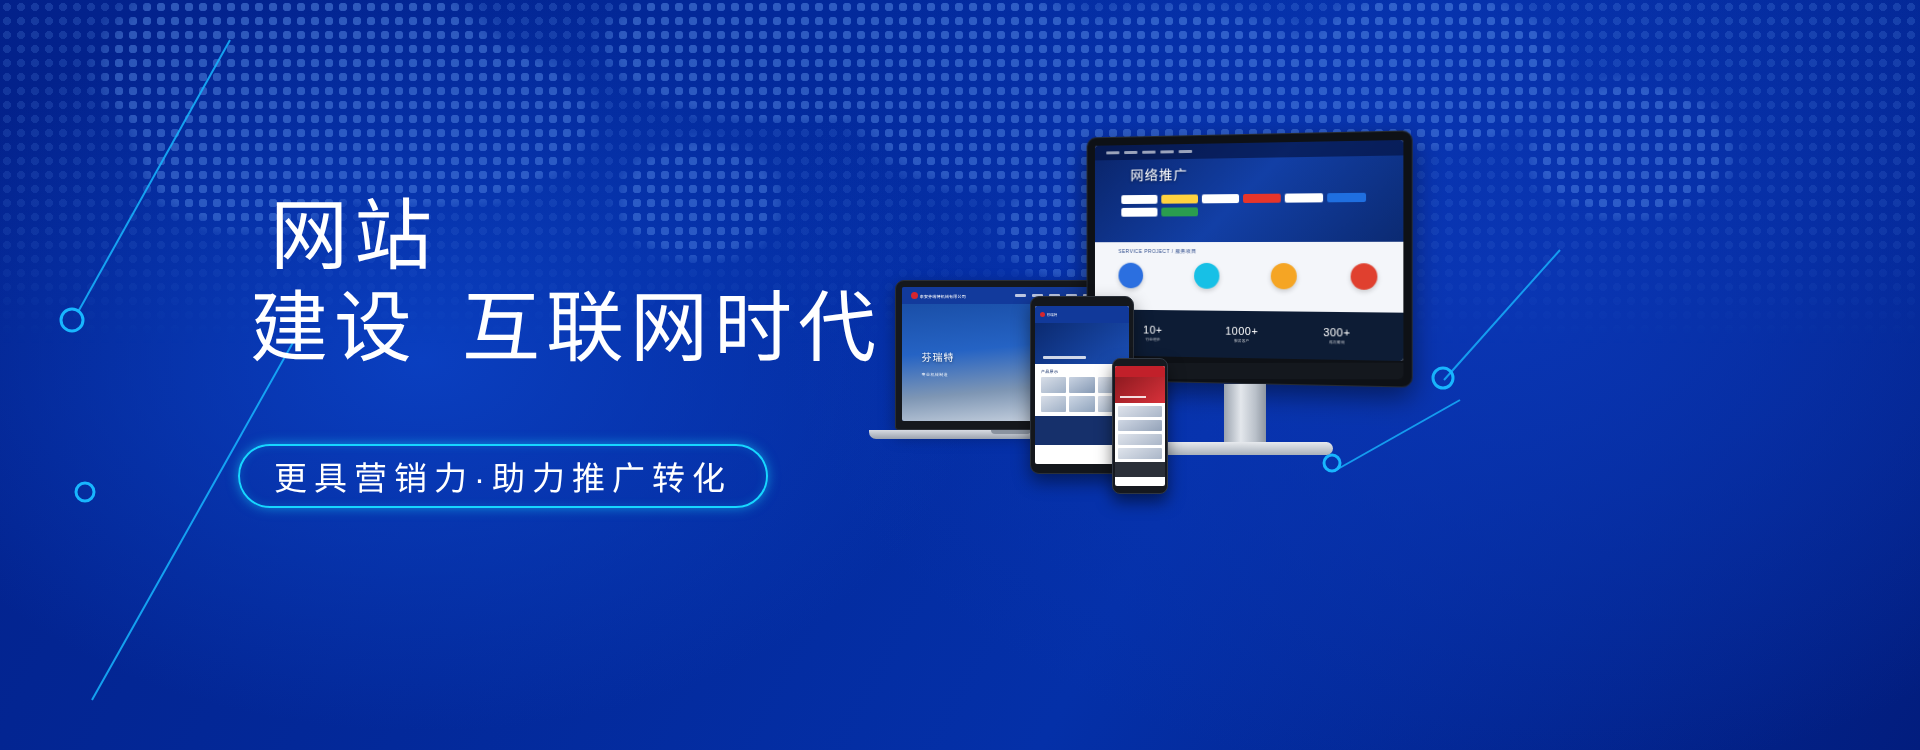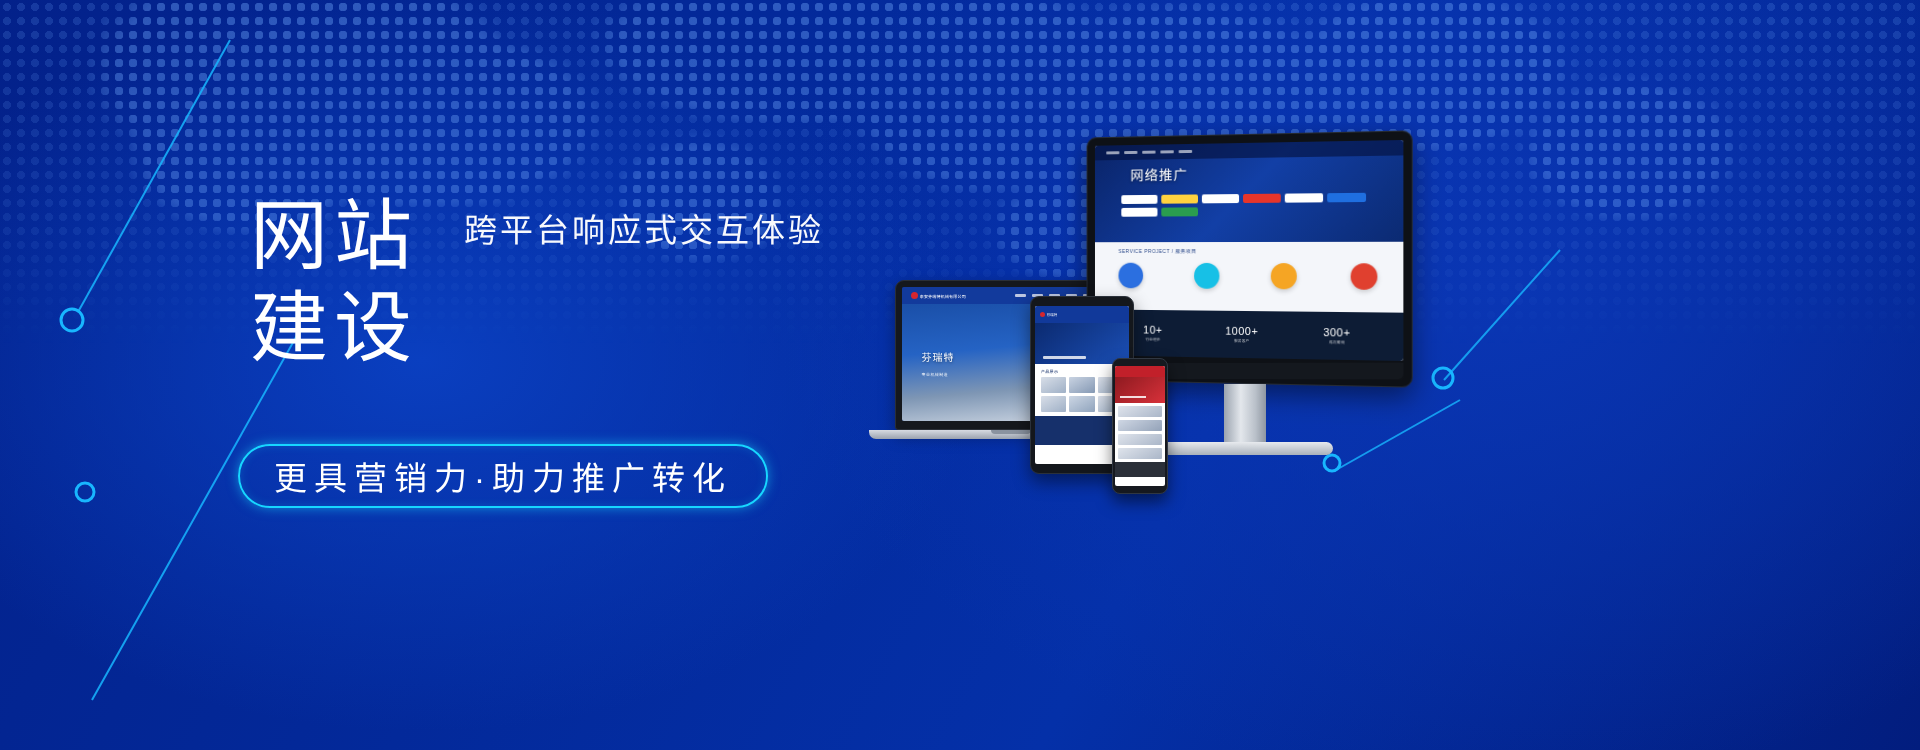--- a/index.html
+++ b/index.html
@@ -54,21 +54,21 @@
     background-size:14px 14px;
     -webkit-mask-image:linear-gradient(to bottom,#000 0,rgba(0,0,0,.55) 30%,transparent 46%);
     mask-image:linear-gradient(to bottom,#000 0,rgba(0,0,0,.55) 30%,transparent 46%);
   }
 
   
   .deco{position:absolute;inset:0;pointer-events:none;}
 
   
   .copy{position:absolute;left:250px;top:196px;width:640px;}
-  .headline-row{display:flex;align-items:center;white-space:nowrap;}
+  .headline-row{display:flex;align-items:flex-start;white-space:nowrap;margin-left:20px;}
   .h-main{
     color:#ffffff;font-size:78px;line-height:1.03;letter-spacing:6px;
     font-weight:400;
   }
   .h-sub{
     color:#ffffff;font-size:33px;letter-spacing:3px;font-weight:400;
     margin:0 0 16px 46px;opacity:.97;
   }
   .headline-row2{display:flex;align-items:baseline;white-space:nowrap;margin-top:12px;}
   .h-main2{
@@ -278,24 +278,24 @@
       <circle cx="72" cy="320" r="11"></circle>
       <circle cx="85" cy="492" r="9"></circle>
       <circle cx="1443" cy="378" r="10"></circle>
       <circle cx="1332" cy="463" r="8"></circle>
     </g>
   </svg>
 
   <div class="copy">
     <div class="headline-row">
       <div class="h-main">网站</div>
-      <div class="h-sub">跨平台响应式交互体验</div>
     </div>
     <div class="headline-row2">
       <div class="h-main2">建设</div>
+      <div class="h-accent">互联网时代</div>
     </div>
   </div>
 
   <div class="tagline">
     <span>更具营销力·助力推广转化</span>
   </div>
 
   <div class="devices">
 
     <div class="laptop">

